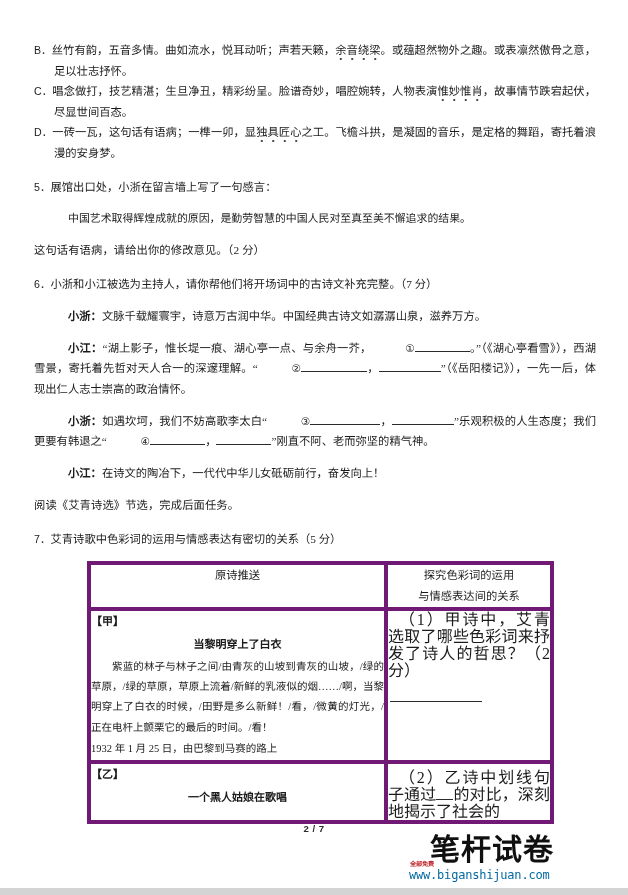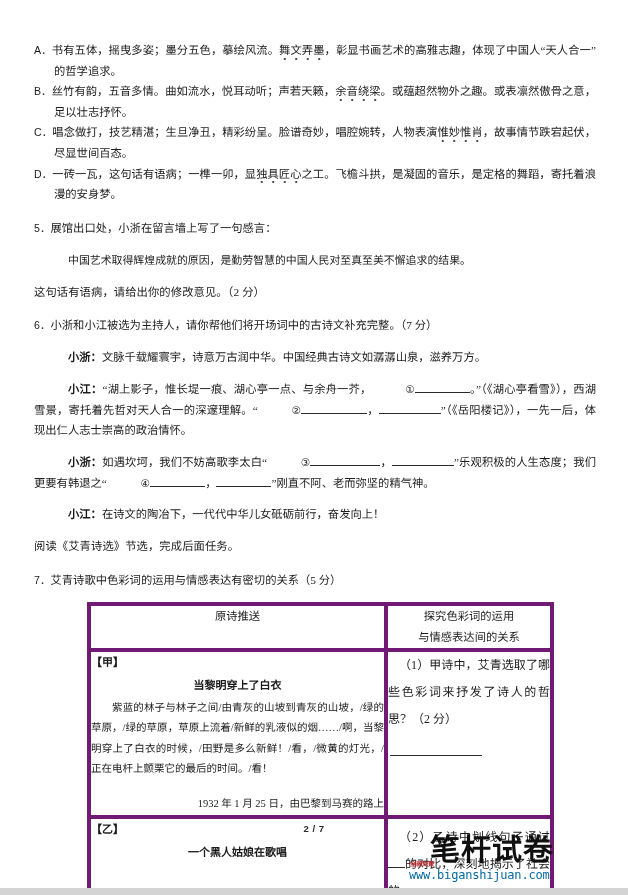--- a/index.html
+++ b/index.html
@@ -155,27 +155,26 @@
   .poem-body {
     font-size: 10.5px;
     line-height: 20.4px;
     text-indent: 21px;
     text-align: justify;
     text-justify: inter-ideograph;
   }
   .poem-date {
     font-size: 10.5px;
     line-height: 20.4px;
-    text-align: right;
-    margin-top: 15px;
+    margin-top: 1px;
   }
   .q-cell {
     padding: 14px 7px 4px 7px;
-    font-size: 12px;
-    line-height: 27px;
+    font-size: 16px;
+    line-height: 17px;
     text-indent: 11px;
     text-align: justify;
     text-justify: inter-ideograph;
   }
   .q-cell.tight { padding-top: 5px; text-indent: 11px; }
   .ans-rule {
     display: block;
     border-bottom: 1px solid #2a2a2a;
     width: 92px;
     height: 16px;
@@ -246,21 +245,20 @@
 </style>
 </head>
 <body>
 
 <div class="page">
 
   <div class="dot-artifact"></div>
 
   <div>
 
-    <p class="opt"><span class="lbl">A．</span><span>书有五体，摇曳多姿；墨分五色，摹绘风流。</span><span class="emph">舞文弄墨</span><span>，彰显书画艺术的高雅志趣，体现了中国人“天人合一”的哲学追求。</span></p>
 
     <p class="opt"><span class="lbl">B．</span><span>丝竹有韵，五音多情。曲如流水，悦耳动听；声若天籁，</span><span class="emph">余音绕梁</span><span>。或蕴超然物外之趣。或表凛然傲骨之意，足以壮志抒怀。</span></p>
 
     <p class="opt"><span class="lbl">C．</span><span>唱念做打，技艺精湛；生旦净丑，精彩纷呈。脸谱奇妙，唱腔婉转，人物表演</span><span class="emph">惟妙惟肖</span><span>，故事情节跌宕起伏，尽显世间百态。</span></p>
 
     <p class="opt"><span class="lbl">D．</span><span>一砖一瓦，这句话有语病；一榫一卯，显</span><span class="emph">独具匠心</span><span>之工。飞檐斗拱，是凝固的音乐，是定格的舞蹈，寄托着浪漫的安身梦。</span></p>
 
   </div>
 
   <div>

